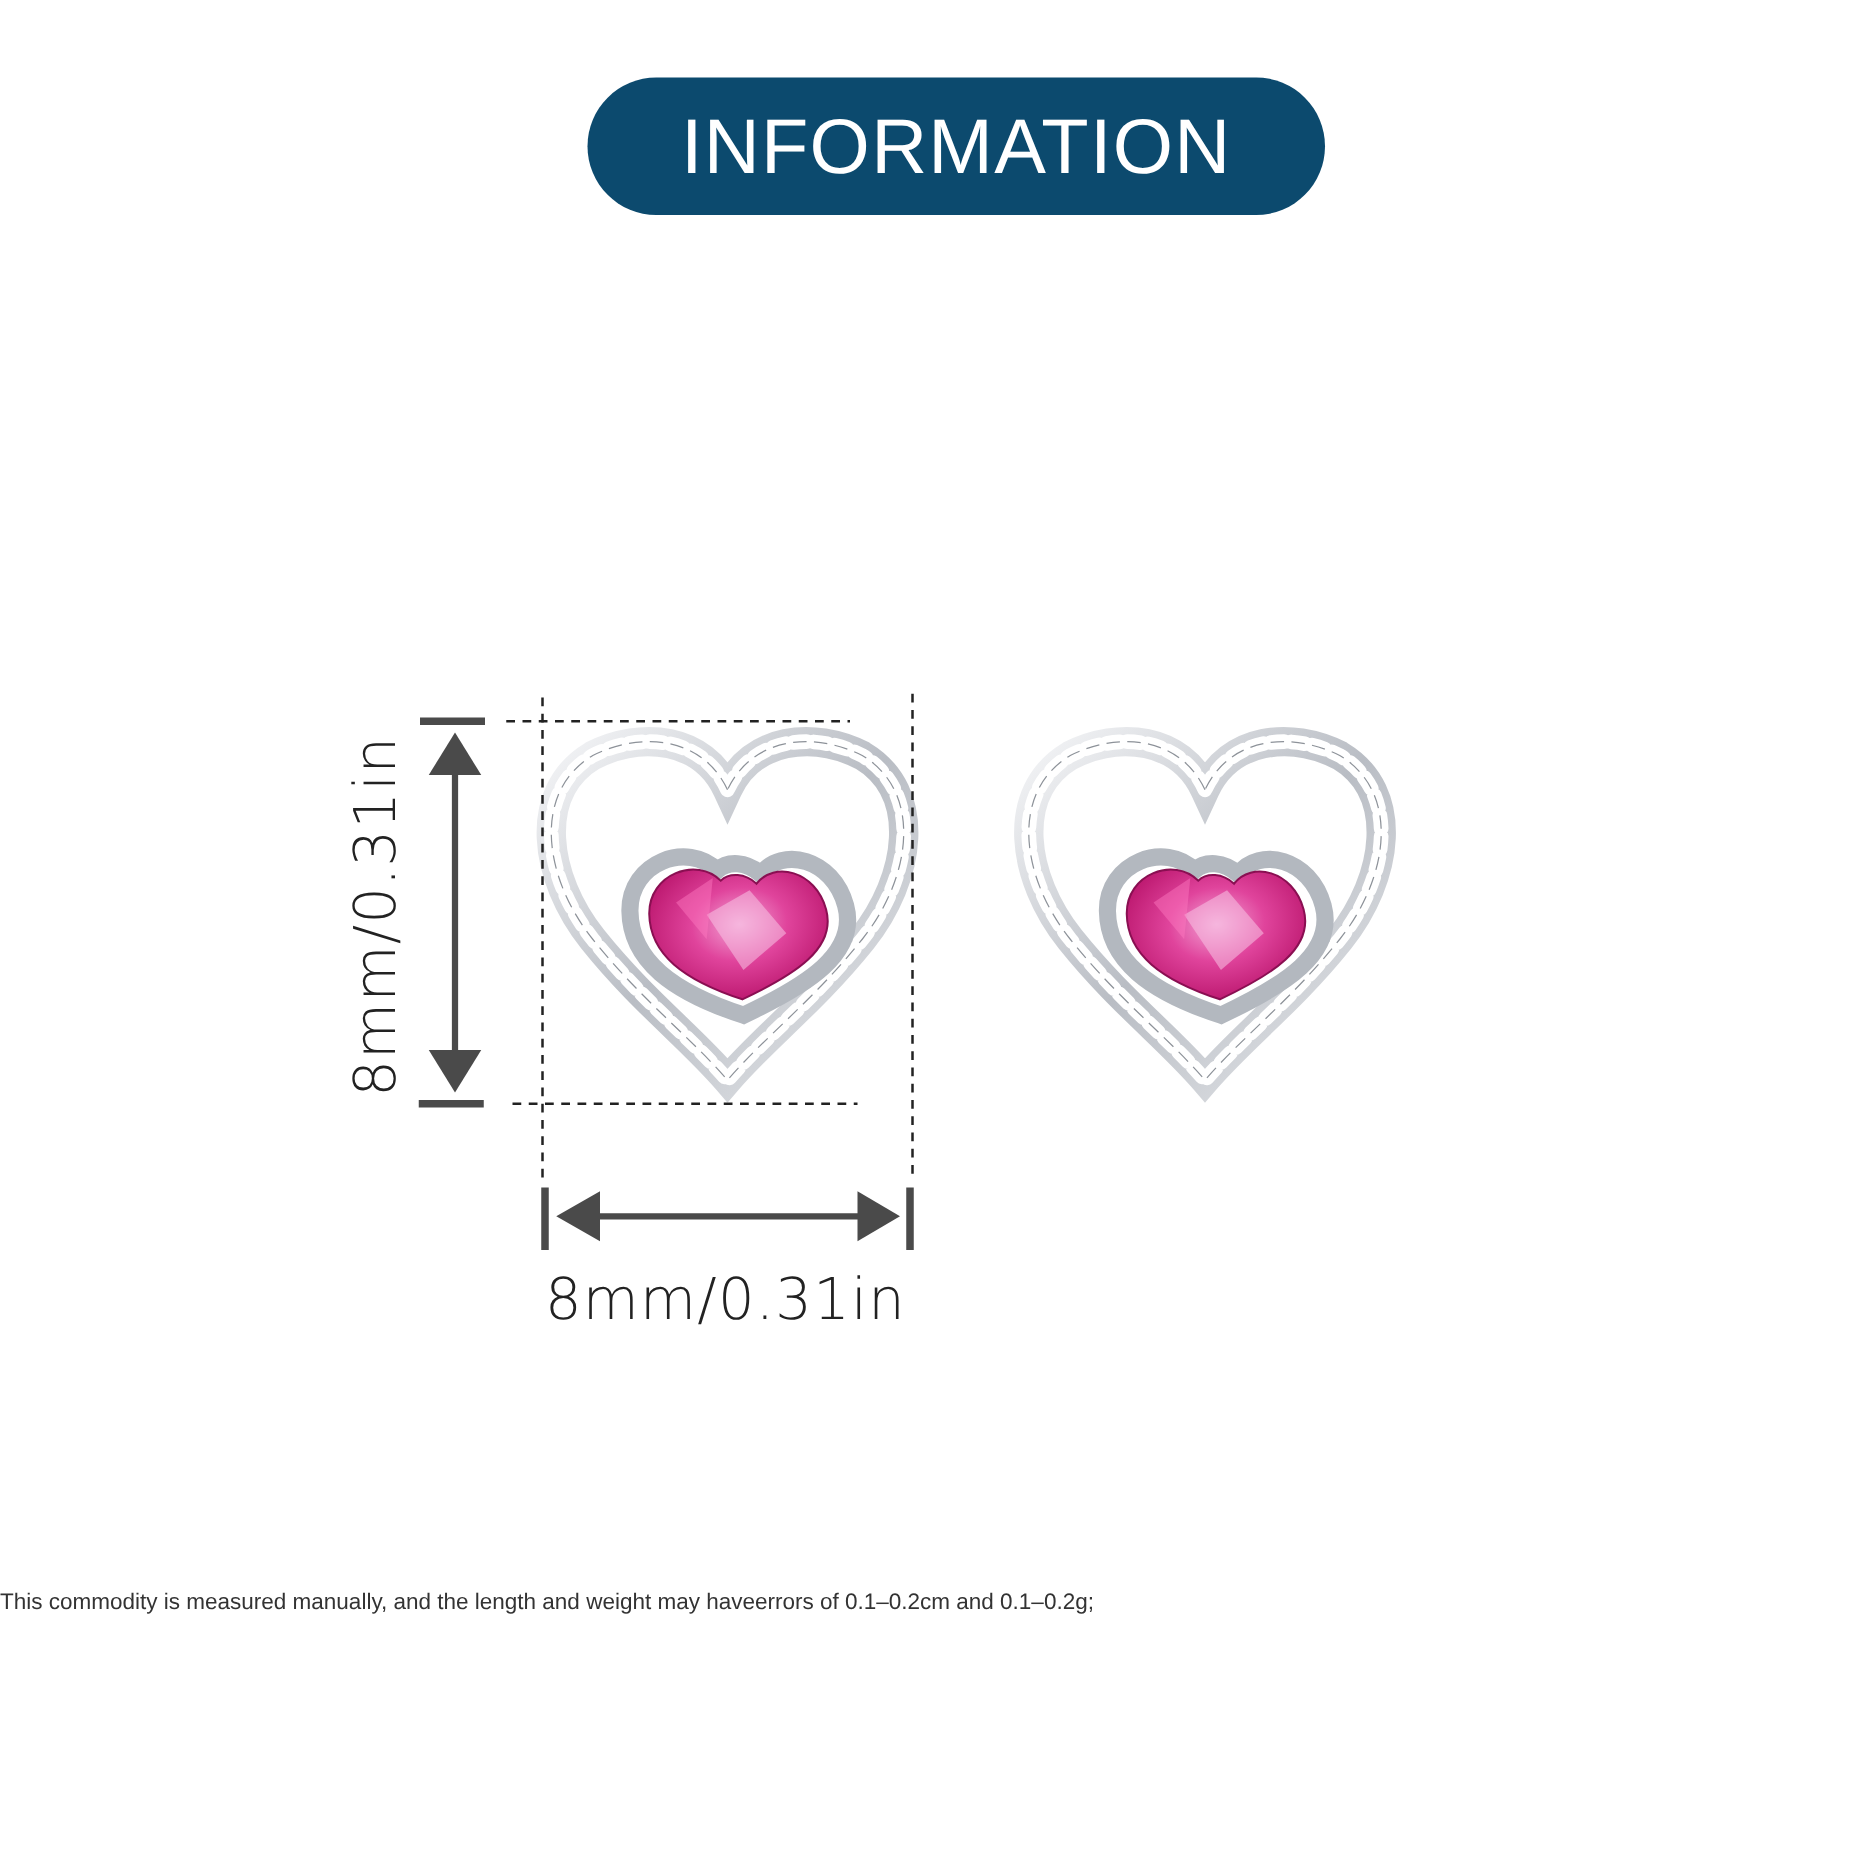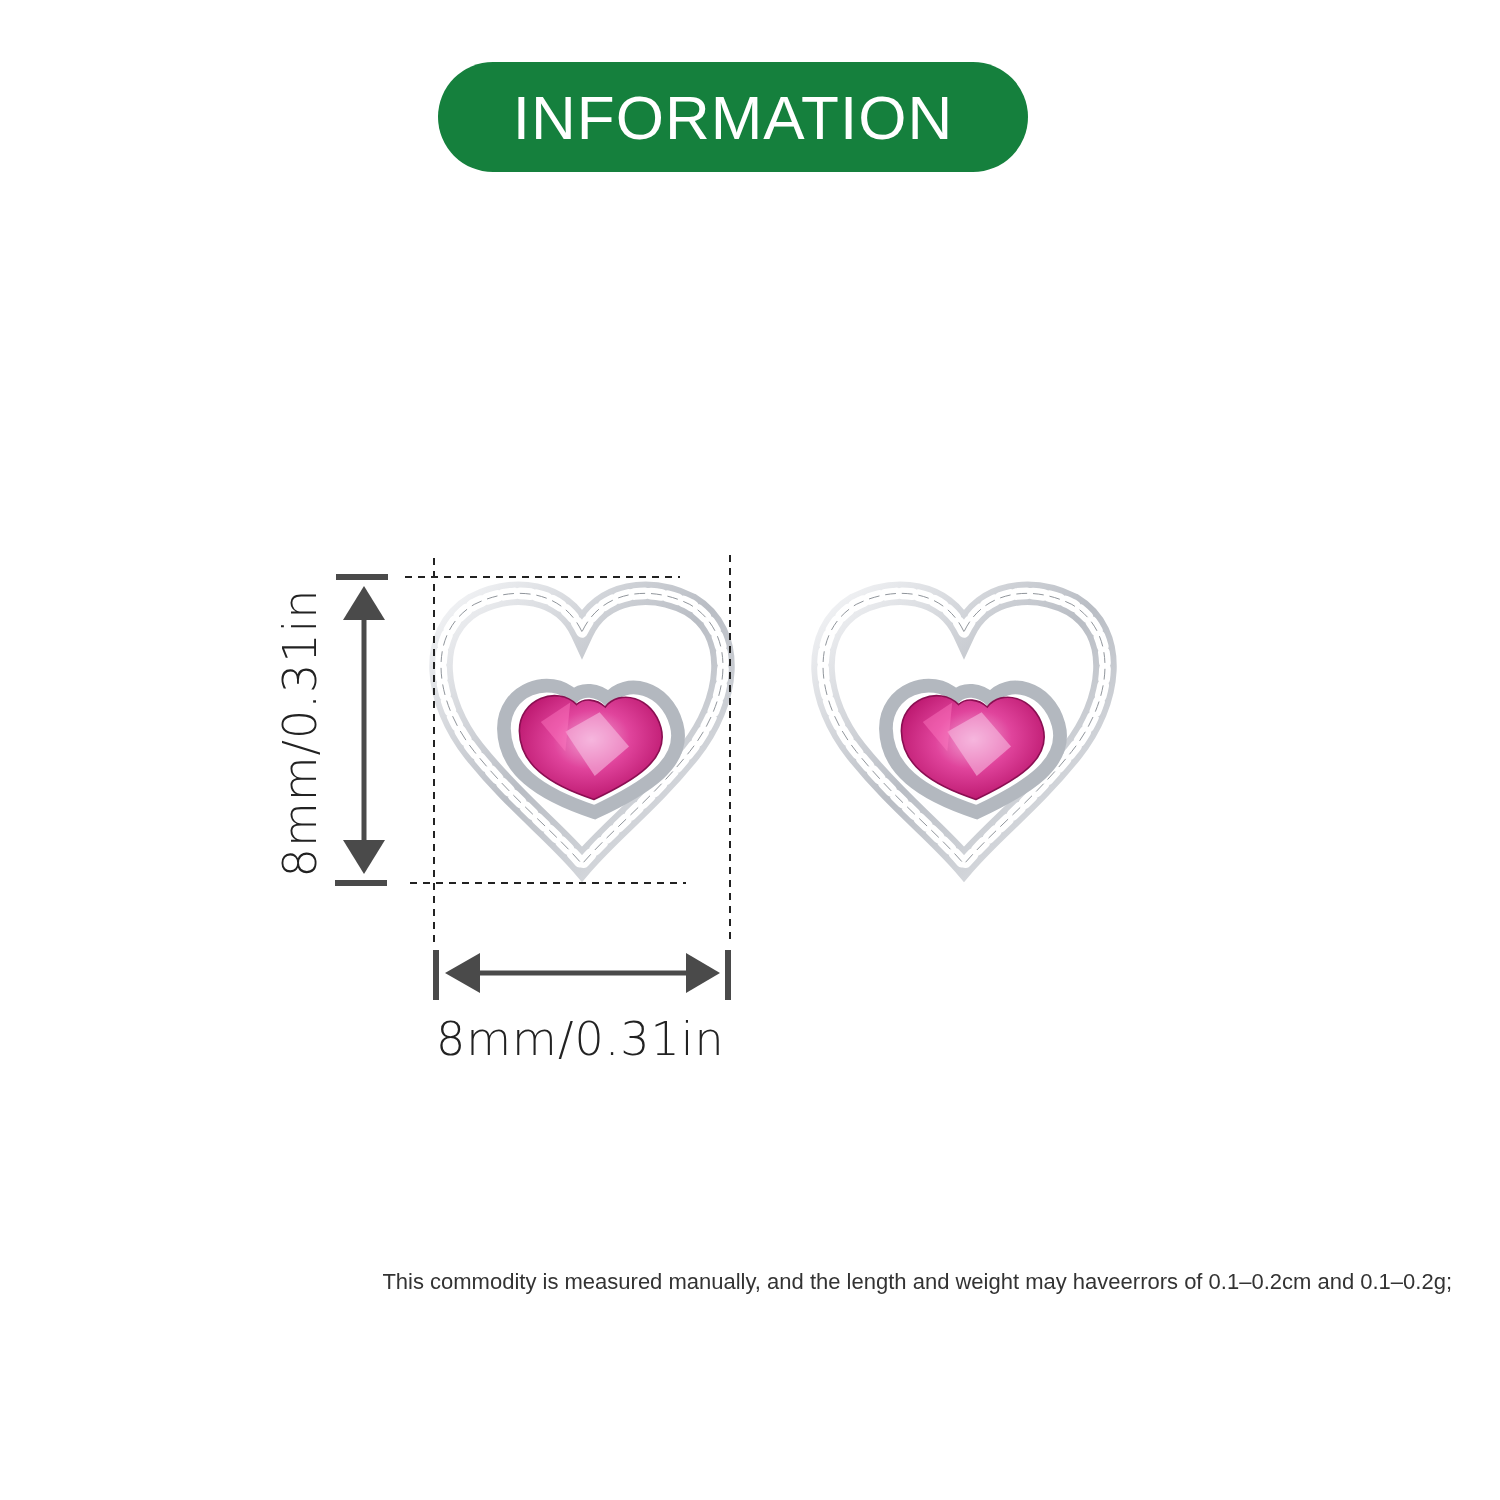--- a/index.html
+++ b/index.html
@@ -1,23 +1,23 @@
 <!DOCTYPE html>
 <html><head>
 <meta charset="utf-8">
 <style>
   html,body{margin:0;padding:0;background:#ffffff;}
   body{width:1500px;height:1500px;position:relative;overflow:hidden;font-family:"Liberation Sans","DejaVu Sans",sans-serif;}
-  .banner{position:absolute;left:438px;top:62px;width:590px;height:110px;border-radius:55px;background:#15803d;display:flex;align-items:center;justify-content:center;}
+  .banner{position:absolute;left:470px;top:62px;width:590px;height:110px;border-radius:55px;background:#0c4a6e;display:flex;align-items:center;justify-content:center;}
   .banner-text{color:#ffffff;font-size:62px;font-weight:400;letter-spacing:1px;font-family:"Liberation Sans",sans-serif;}
   .stage{position:absolute;left:0;top:0;width:1500px;height:1500px;}
   .dim-label{position:absolute;color:#222222;font-size:46px;font-family:"DejaVu Sans",sans-serif;font-weight:300;white-space:nowrap;letter-spacing:1px;}
   .dim-label-h{left:436px;top:1012px;}
   .dim-label-v{left:300px;top:733px;transform:translate(-50%,-50%) rotate(-90deg);}
-  .footer{position:absolute;left:0;top:1262px;width:1452px;text-align:right;color:#333333;font-size:22px;line-height:39px;font-family:"Liberation Sans",sans-serif;}
+  .footer{position:absolute;left:0;top:1262px;width:1452px;text-align:left;color:#333333;font-size:18px;line-height:39px;font-family:"Liberation Sans",sans-serif;}
   .footer p{margin:0;}
 </style>
 </head>
 <body>
 
 <div class="banner">
   <span class="banner-text">INFORMATION</span>
 </div>
 
 <svg class="stage" width="1500" height="1500" viewBox="0 0 1500 1500">

